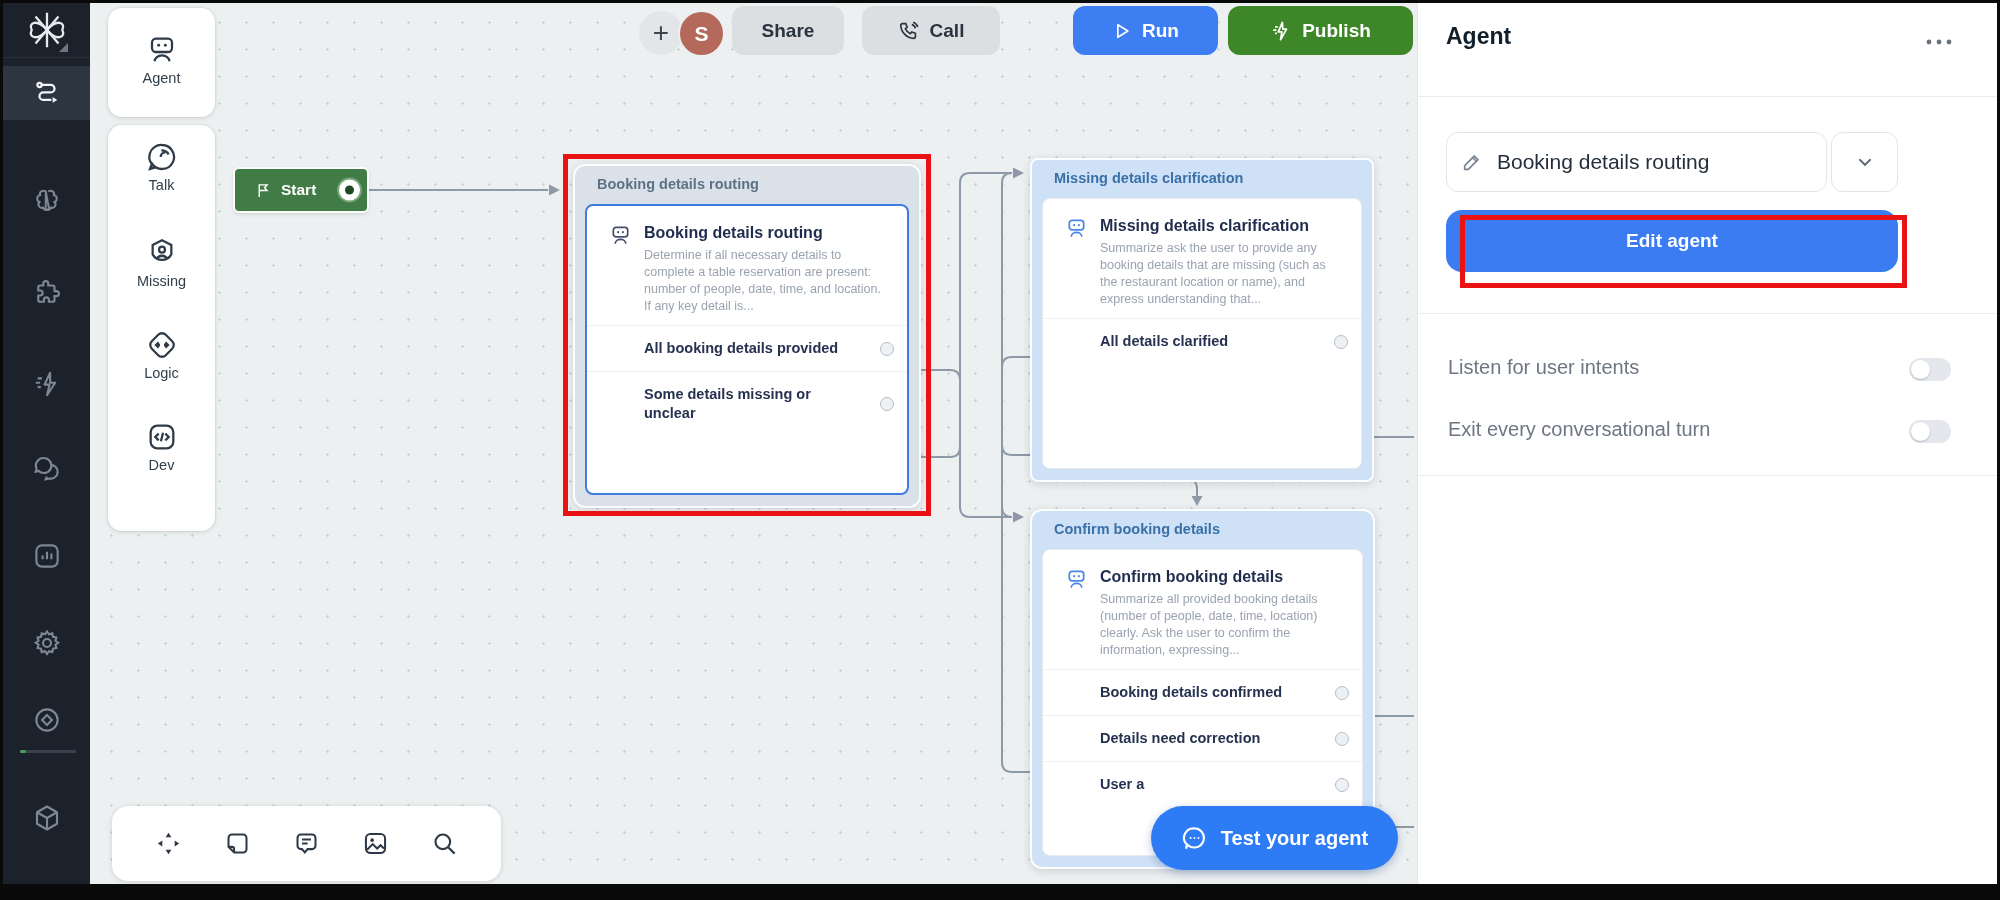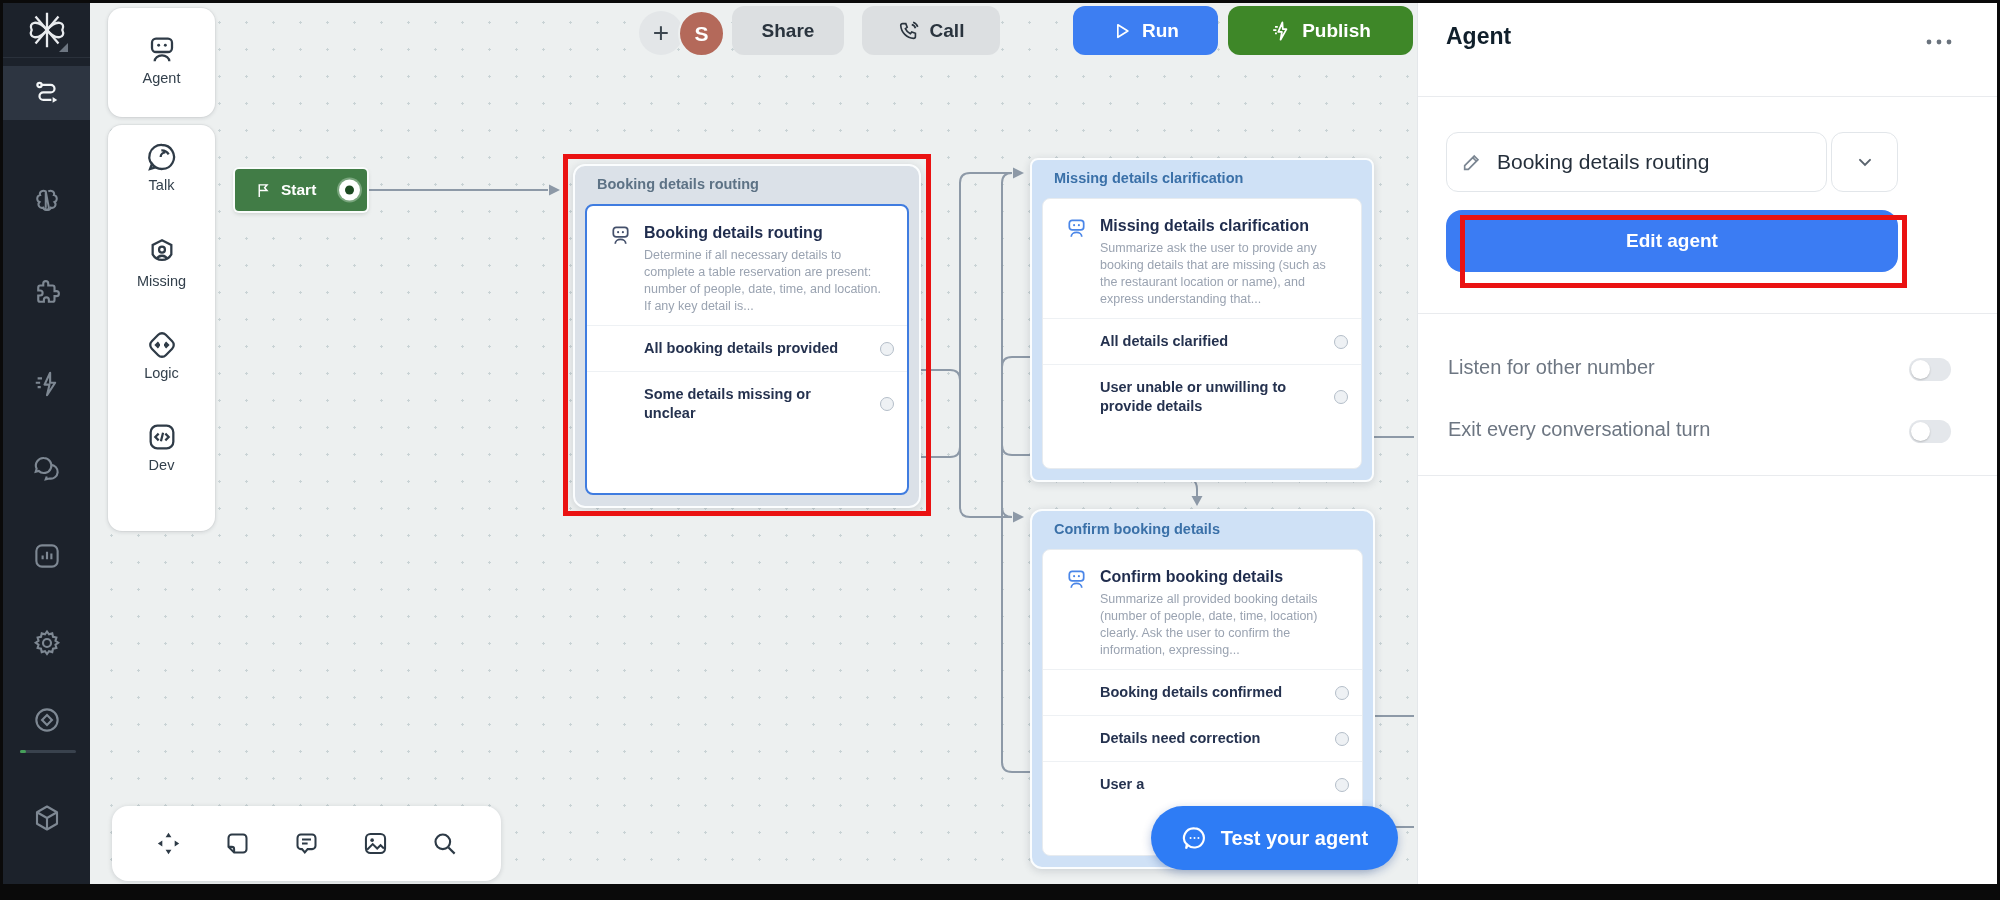--- a/index.html
+++ b/index.html
@@ -187,24 +187,20 @@
         </span>
         <div>
           <div class="nc-title">Missing details clarification</div>
           <div class="nc-desc">Summarize ask the user to provide any booking details that are missing (such as the restaurant location or name), and express understanding that...</div>
         </div>
       </div>
       <div class="nc-row">
         <span>All details clarified</span>
         <span class="port"></span>
       </div>
-      <div class="nc-row">
-        <span>User unable or unwilling to provide details</span>
-        <span class="port"></span>
-      </div>
     </div>
   </div>
 
   <div class="node node-confirm">
     <div class="node-header">Confirm booking details</div>
     <div class="node-card">
       <div class="nc-head">
         <span class="nc-icon">
           <svg class="ic" width="23" height="23" viewBox="0 0 24 24" fill="none" stroke="#4a86e8" stroke-width="1.8">
               <rect x="4.5" y="3.5" width="15" height="10" rx="3"></rect>
@@ -440,21 +436,21 @@
       <svg class="ic" width="20" height="20" viewBox="0 0 24 24" fill="none" stroke="#5a646e" stroke-width="2.4" stroke-linecap="round">
           <path d="M6 9.5 l6 6 6 -6"></path>
         </svg>
     </div>
 
     <button class="edit-btn"><span>Edit agent</span></button>
 
     <div class="p-div" style="top:310px;"></div>
 
     <div class="toggle-row" style="top:346px;">
-      <span class="t-lbl">Listen for other number</span>
+      <span class="t-lbl">Listen for user intents</span>
       <span class="toggle">
           <i></i>
         </span>
     </div>
     <div class="toggle-row" style="top:408px;">
       <span class="t-lbl">Exit every conversational turn</span>
       <span class="toggle">
           <i></i>
         </span>
     </div>

